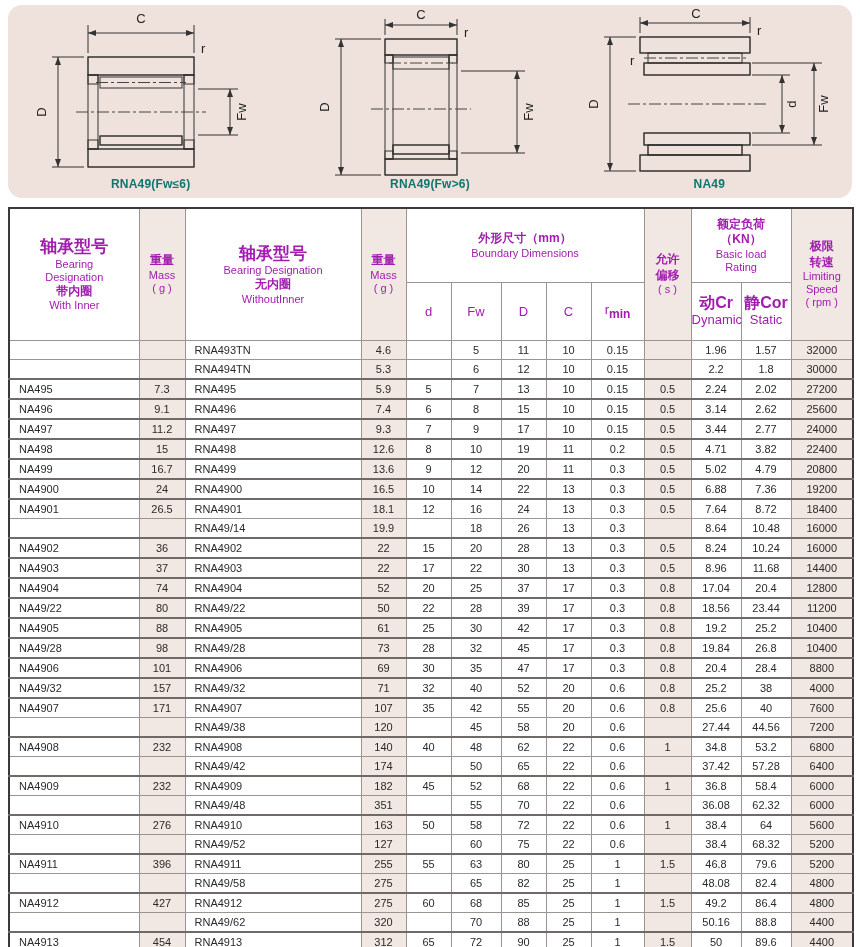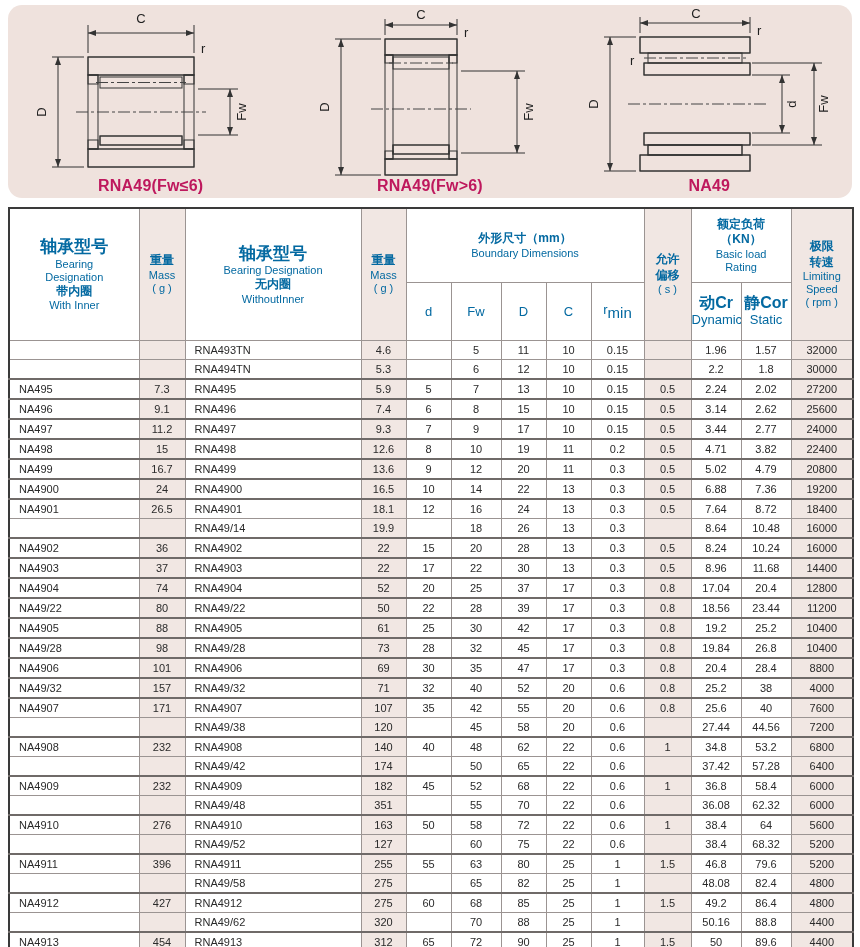--- a/index.html
+++ b/index.html
@@ -8,39 +8,39 @@
     font-family:"Liberation Sans", sans-serif; overflow:hidden;
   }
   
   .panel {
     position:absolute; left:8px; top:5px; width:844px; height:193px;
     background:#efe2dd; border-radius:14px;
     display:flex; justify-content:space-around; align-items:flex-start;
   }
   .diag { display:flex; flex-direction:column; align-items:center; padding-top:4px; }
   .diag svg { display:block; }
-  .caption { font-size:16px; font-weight:bold; color:#be185d; margin-top:-2px; letter-spacing:0.2px; }
+  .caption { font-size:12px; font-weight:bold; color:#0f766e; margin-top:-2px; letter-spacing:0.2px; }
   .dline { stroke:#333; stroke-width:1; fill:none; }
   .cline { stroke:#444; stroke-width:1; fill:none; stroke-dasharray:12 3 3 3; }
   .ah { fill:#333; stroke:none; }
   .dimtxt { font-size:13px; fill:#1f1f1f; }
   
   .tbl-wrap { position:absolute; left:8px; top:207px; width:844px; }
   table { border-collapse:collapse; table-layout:fixed; width:844px; border:2px solid #3a3a3a; }
   th,td { border:1px solid #9b9492; overflow:hidden; white-space:nowrap; }
-  thead th { background:#fff; font-weight:normal; color:#0369a1; vertical-align:middle; padding:1px 0; }
+  thead th { background:#fff; font-weight:normal; color:#a21caf; vertical-align:middle; padding:1px 0; }
   td { height:18px; font-size:11px; color:#2a2a2a; text-align:center; padding:0 2px; }
   td.left { text-align:left; padding-left:9px; }
   .shade { background:#f1e7e3; }
   tr.group-end td { border-bottom:2px solid #6f6a68; }
   .hz  { font-size:17px; font-weight:bold; line-height:1.25; }
   .hz2 { font-size:12px; font-weight:bold; line-height:1.3; }
   .he  { font-size:11px; line-height:1.18; }
   .dim { font-size:13px; }
-  .dim sub { font-size:15px; }
+  .dim sub { font-size:12px;font-weight:bold; }
   .ld1 { font-size:16px; font-weight:bold; line-height:1.15; }
   .ld2 { font-size:13px; line-height:1.15; }
 </style>
 </head>
 <body>
 
 <div class="panel">
 
   <div class="diag">
     <svg width="262" height="170" viewBox="0 0 262 170">

